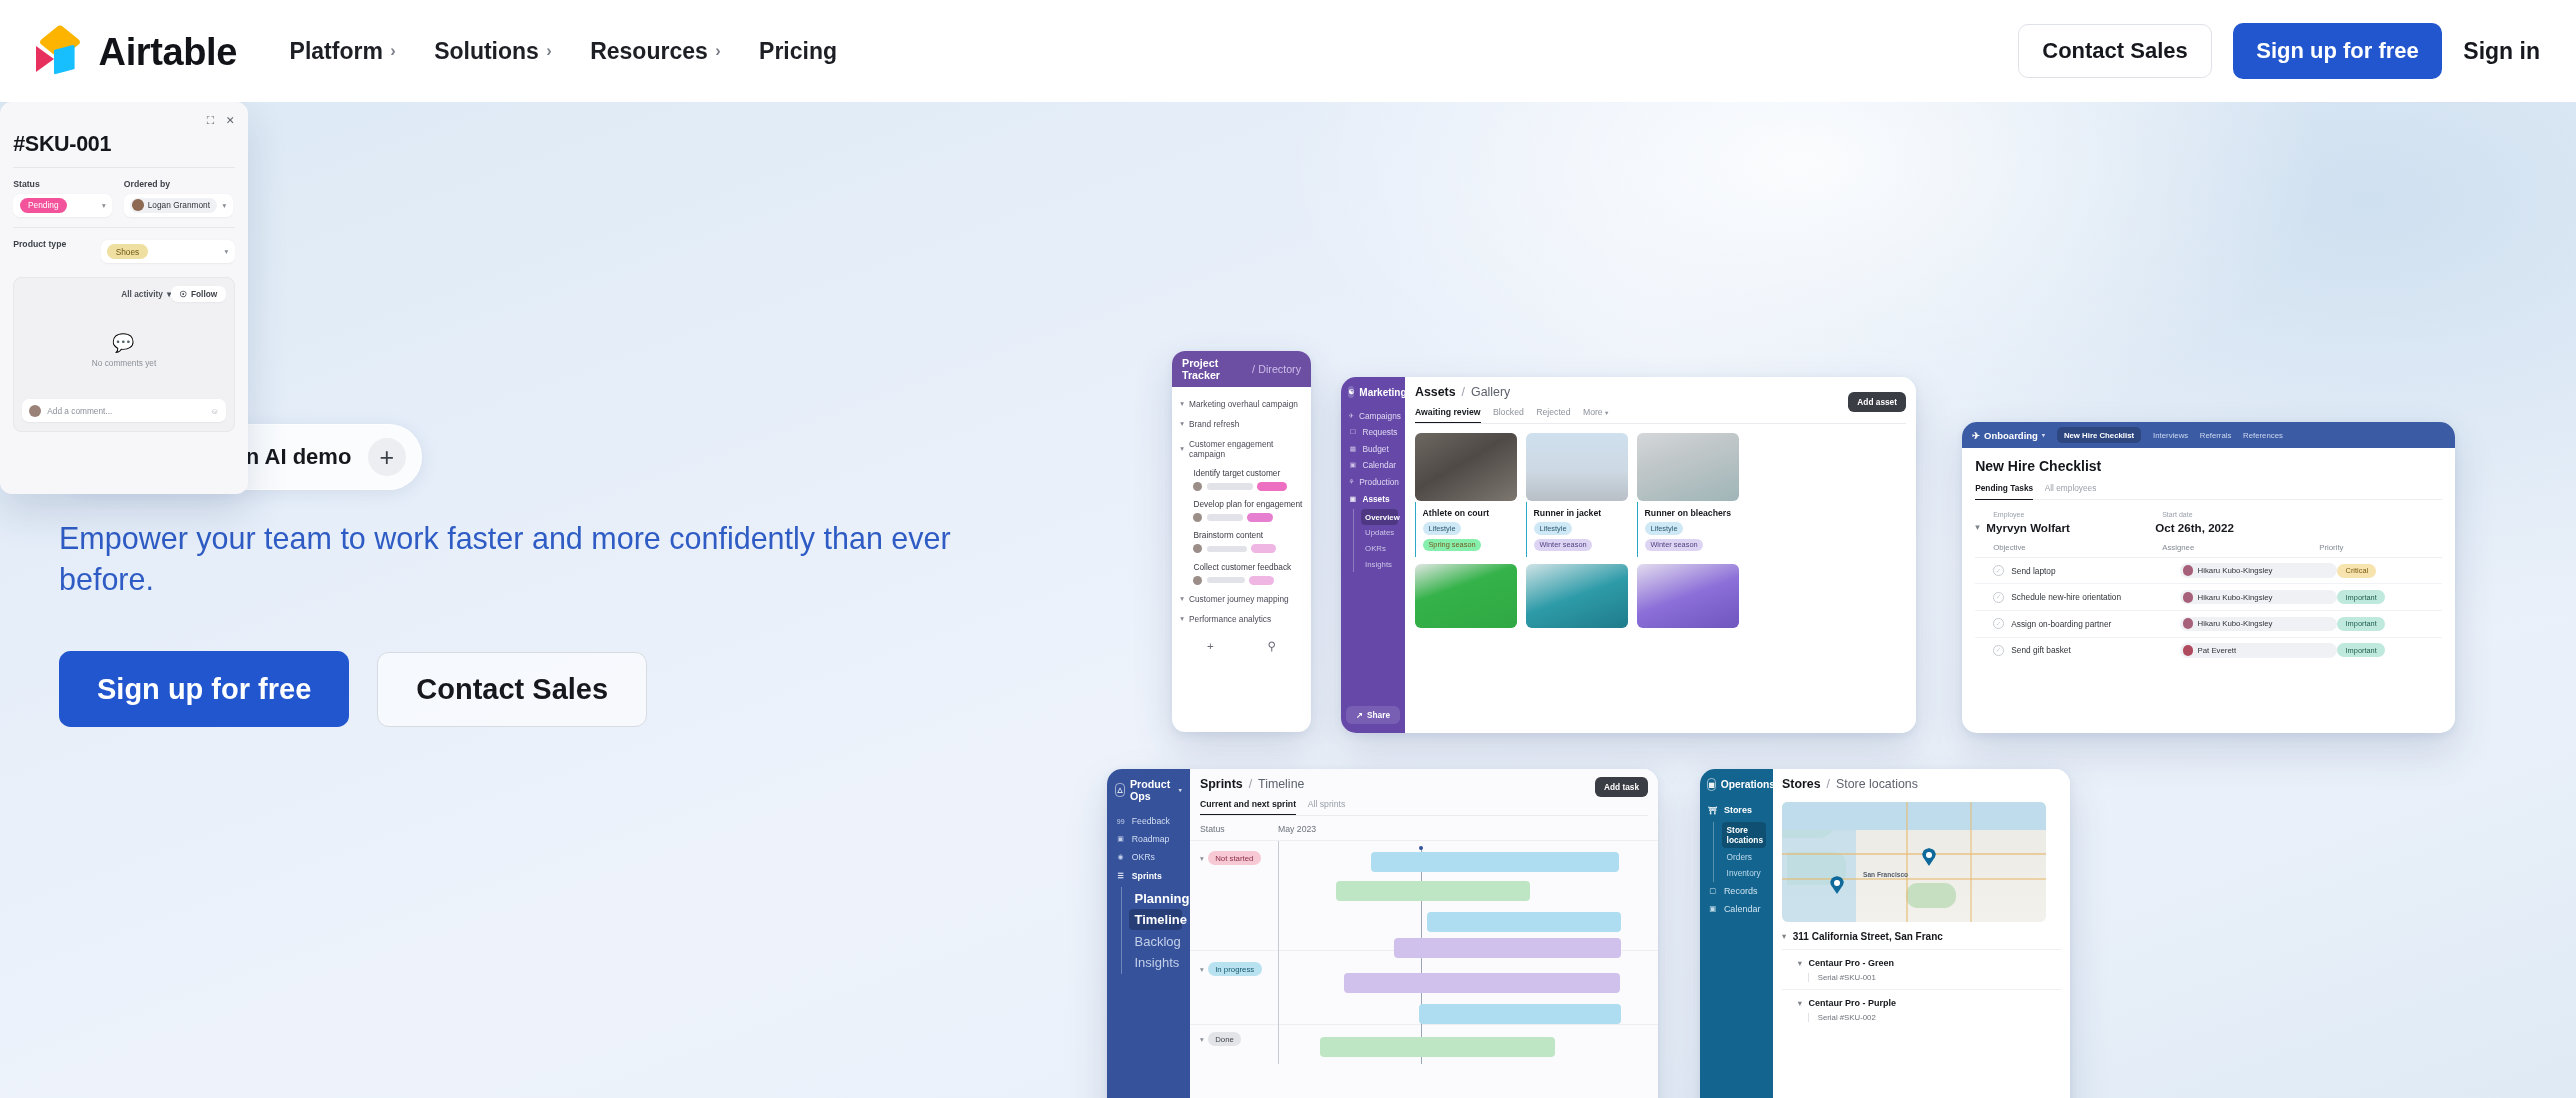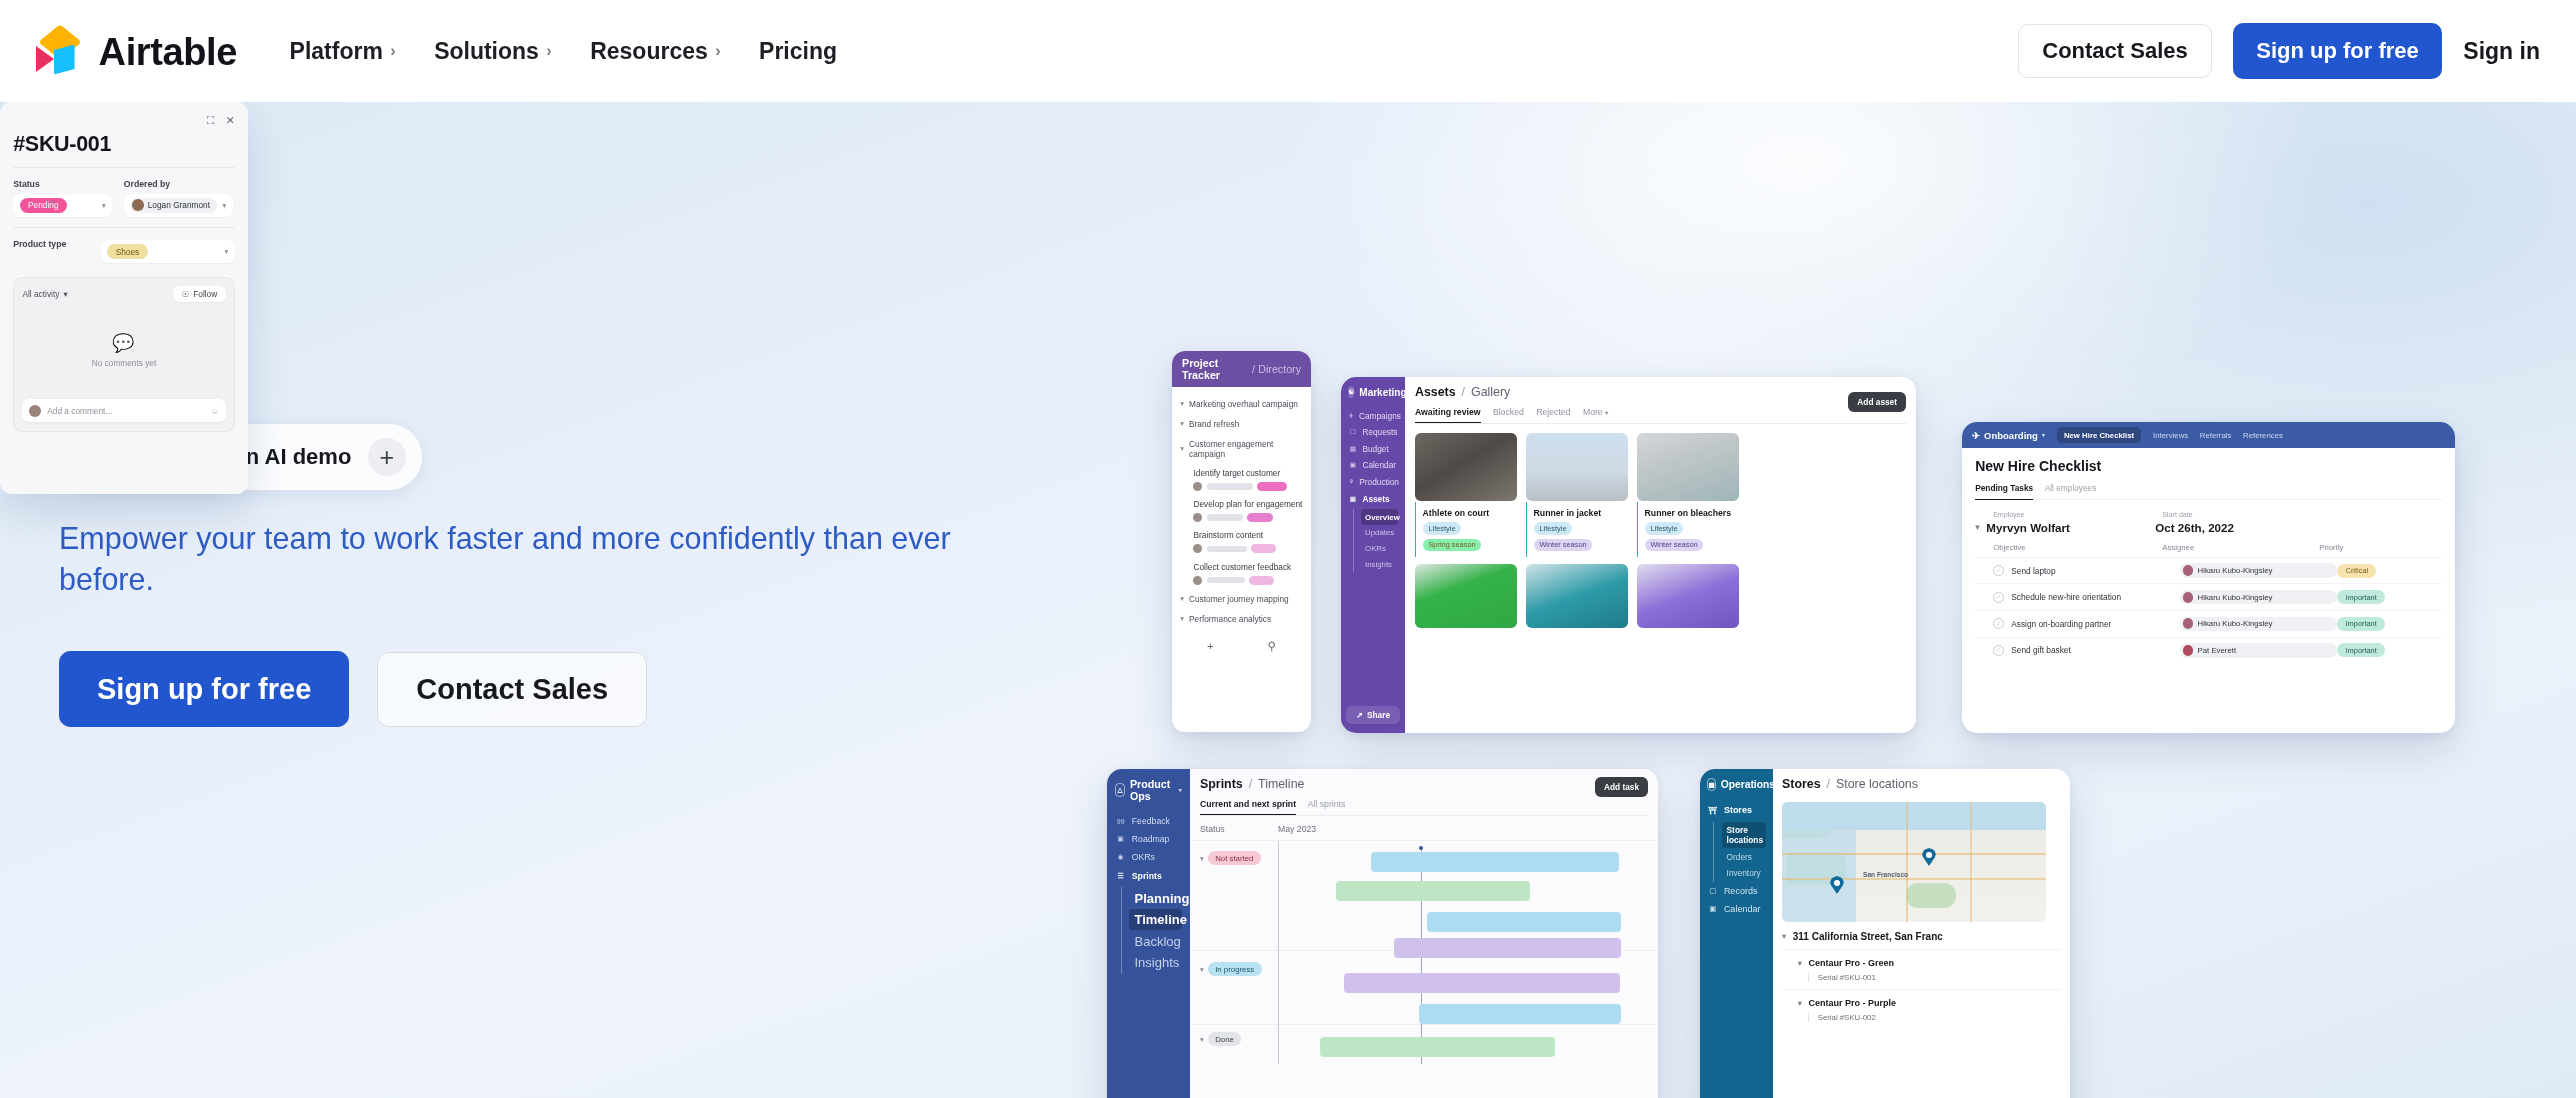--- a/index.html
+++ b/index.html
@@ -416,21 +416,21 @@
   .ch-shoes { background: #EFDFA0; color: #6e5a14; }
   .sku-person { display: flex; align-items: center; gap: 4.1px; background: #f0f1f4; border-radius: 9px; padding: 1.7px 6.6px 1.7px 1.7px; font-size: 8.3px; color: #2f3339; }
   .sku-pav { width: 11.6px; height: 11.6px; border-radius: 50%; }
   .sku-cv { font-size: 7.4px; color: #888d95; }
   .sku-ptrow { display: flex; align-items: center; gap: 11.6px; }
   .sku-activity {
     margin-top: 11.6px; background: #f1f1f4;
     border: 0.8px solid #e6e7eb; border-radius: 8.3px; padding: 8.3px;
     height: 155px; display: flex; flex-direction: column;
   }
-  .sku-actop { display: flex; align-items: center; justify-content: space-between; }
+  .sku-actop { display: flex; align-items: center; justify-content: flex-end; font-weight: bold; }
   .sku-actl { font-size: 8.3px; color: #4c515a; display: flex; gap: 4.1px; align-items: center; }
   .sku-follow {
     background: #fff; border-radius: 6.6px; padding: 3.3px 8.3px;
     font-size: 8.3px; color: #3d424a; display: flex; gap: 4.1px; align-items: center;
     box-shadow: 0 0.8px 1.7px rgba(0,0,0,0.05);
   }
   .sku-empty {
     flex: 1; display: flex; flex-direction: column;
     align-items: center; justify-content: center; gap: 5.8px;
   }

